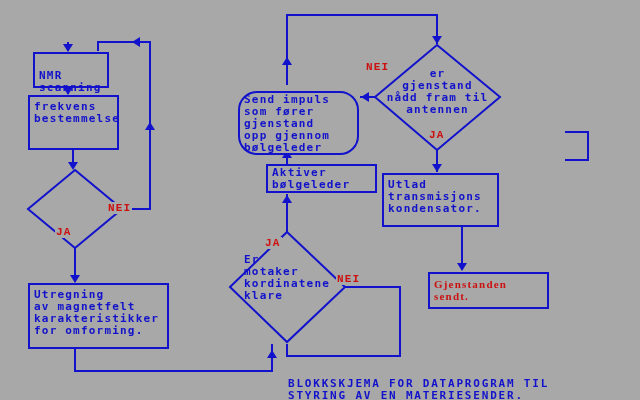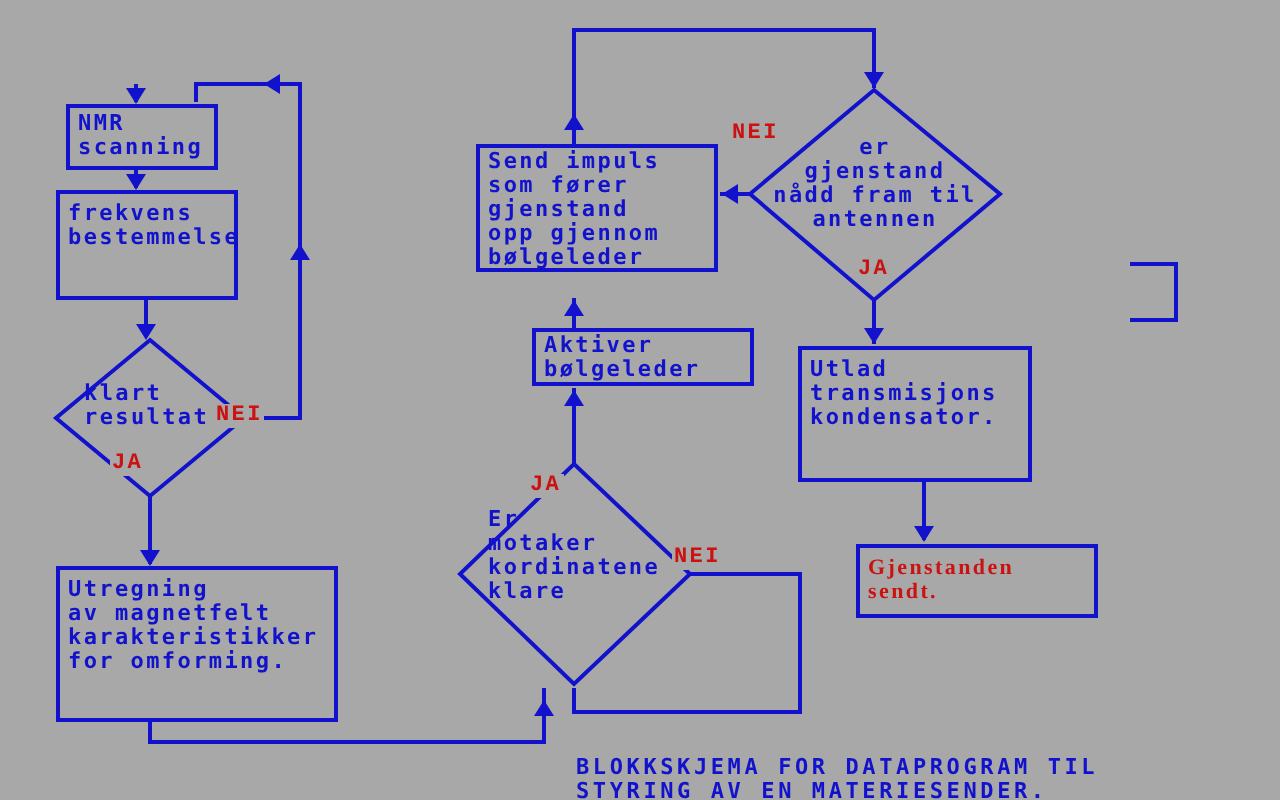--- a/index.html
+++ b/index.html
@@ -22,21 +22,21 @@
   }
   svg.wires{position:absolute;left:0;top:0;width:640px;height:400px;}
   svg .ln{stroke:var(--line);stroke-width:2;fill:none;}
   svg .ah{fill:var(--line);stroke:none;}
   svg .dm{stroke:var(--line);stroke-width:2;fill:none;}
   .node{
     position:absolute;
     border:2px solid var(--line);
     background:var(--bg);
     white-space:pre;
-    padding:2px 4px;
+    padding:16px 4px;
     box-sizing:border-box;
   }
   .dtext{
     position:absolute;
     white-space:pre;
     background:transparent;
   }
   .red{color:var(--red);}
   .branch{
     position:absolute;
@@ -96,43 +96,41 @@
   </svg>
 
   <div class="node red center" style="left:35px;top:24px;width:57px;height:19px;padding:1px 2px;margin-top:36px;">START</div>
 
   <div class="node" style="left:33px;top:52px;width:76px;height:33px;">NMR
 scanning</div>
 
   <div class="node" style="left:28px;top:95px;width:91px;height:55px;padding-top:4px;">frekvens
 bestemmelse</div>
 
-  <div class="node" style="left:28px;top:283px;width:141px;height:78px;padding-top:4px;">Utregning
+  <div class="node" style="left:28px;top:283px;width:141px;height:66px;padding-top:4px;">Utregning
 av magnetfelt
 karakteristikker
 for omforming.</div>
 
-  <div class="node" style="left:238px;top:72px;width:121px;height:64px;padding-top:1px;">Send impuls
+  <div class="node" style="left:238px;top:91px;width:121px;height:64px;padding-top:1px;border-radius:19px;">Send impuls
 som fører
 gjenstand
 opp gjennom
 bølgeleder</div>
 
   <div class="node" style="left:266px;top:164px;width:111px;height:29px;padding-top:1px;">Aktiver
 bølgeleder</div>
 
-  <div class="node" style="left:399px;top:173px;width:117px;height:68px;padding-top:4px;">Utlad
+  <div class="node" style="left:382px;top:173px;width:117px;height:54px;padding-top:4px;">Utlad
 transmisjons
 kondensator.</div>
 
   <div class="node red" style="left:428px;top:272px;width:121px;height:37px;padding-top:4px;font-family:Liberation Serif, serif;">Gjenstanden
 sendt.</div>
 
-  <div class="dtext" style="left:42px;top:191px;">klart
-resultat</div>
 
   <div class="dtext" style="left:244px;top:254px;">Er
 motaker
 kordinatene
 klare</div>
 
   <div class="dtext center" style="left:385px;top:68px;width:105px;">er
 gjenstand
 nådd fram til
 antennen</div>

